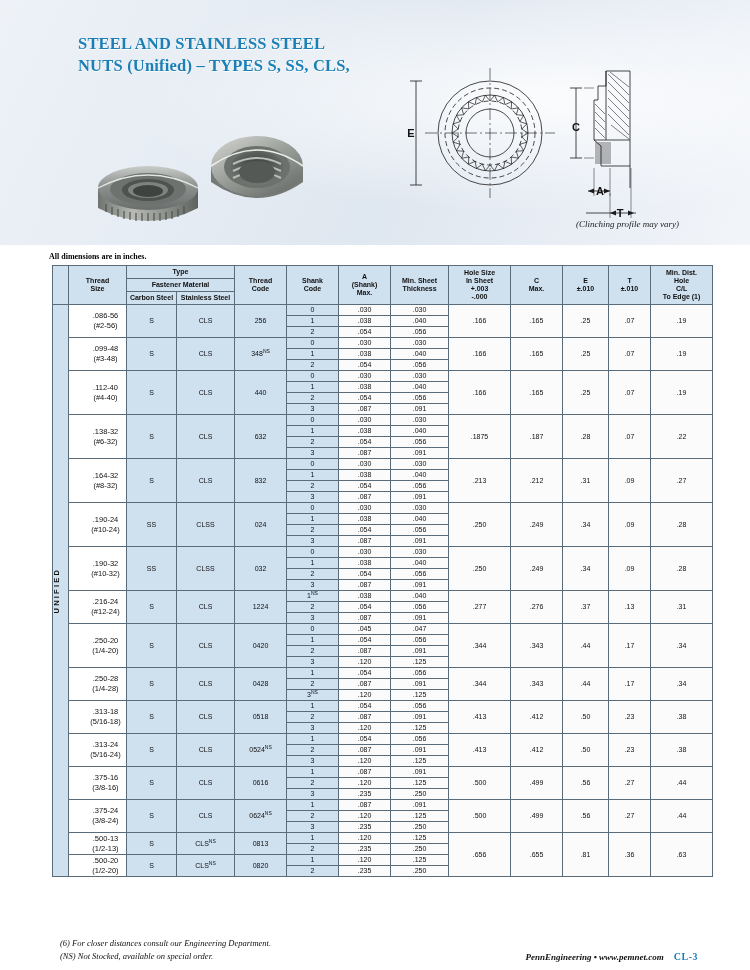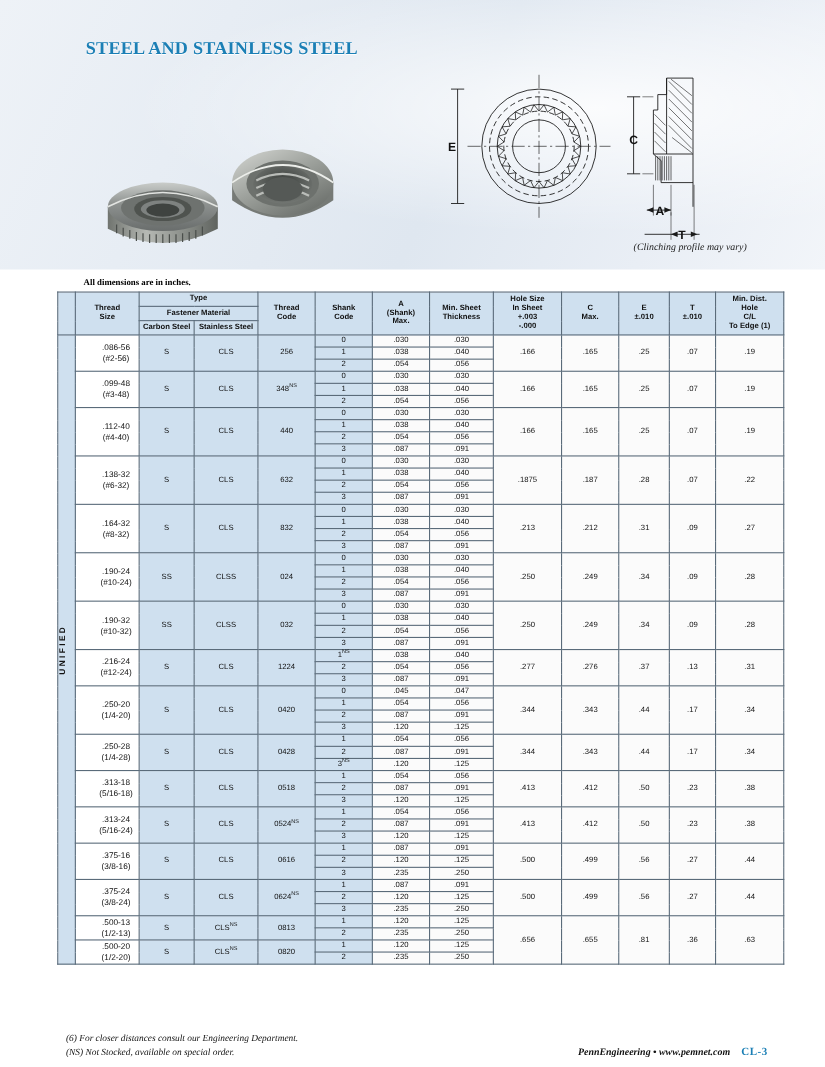--- a/index.html
+++ b/index.html
@@ -39,21 +39,21 @@
   
   #drawing { position:absolute; left:398px; top:38px; width:300px; height:205px; }
   #clinch-note {
     position:absolute; left:548px; top:219px;
     font-family:"Liberation Serif", serif;
     font-style:italic; font-size:9px; color:#1a1a1a;margin-left:28px;
   }
 
   
   #dim-note {
-    position:absolute; left:76px; top:252px;
+    position:absolute; left:49px; top:252px;
     font-size:8px; font-weight:bold; color:#000;
     font-family:"Liberation Serif", serif;
   }
 
   
   #table-wrap { position:absolute; left:52px; top:265px; width:648px; }
   table { border-collapse:collapse; width:648px; table-layout:fixed; }
   td, th {
     border:1px solid #5a6b7a;
     font-size:7px;
@@ -122,20 +122,21 @@
     letter-spacing:.5px;
   }
 </style>
 </head>
 <body>
 
 <div id="banner">
 
   <div id="title">
     <div>STEEL AND STAINLESS STEEL</div>
+    <div>NUTS (Unified) – TYPES S, SS, CLS,</div>
   </div>
 
   <svg class="photo nut-a" viewBox="0 0 120 72">
     <defs>
       <linearGradient id="ga" x1="0" y1="0" x2="0" y2="1">
         <stop offset="0" stop-color="#c9ccc9"></stop>
           <stop offset=".45" stop-color="#8d918f"></stop>
         <stop offset="1" stop-color="#696d6c"></stop>
       </linearGradient>
       <linearGradient id="gb" x1="0" y1="0" x2="1" y2="0">

